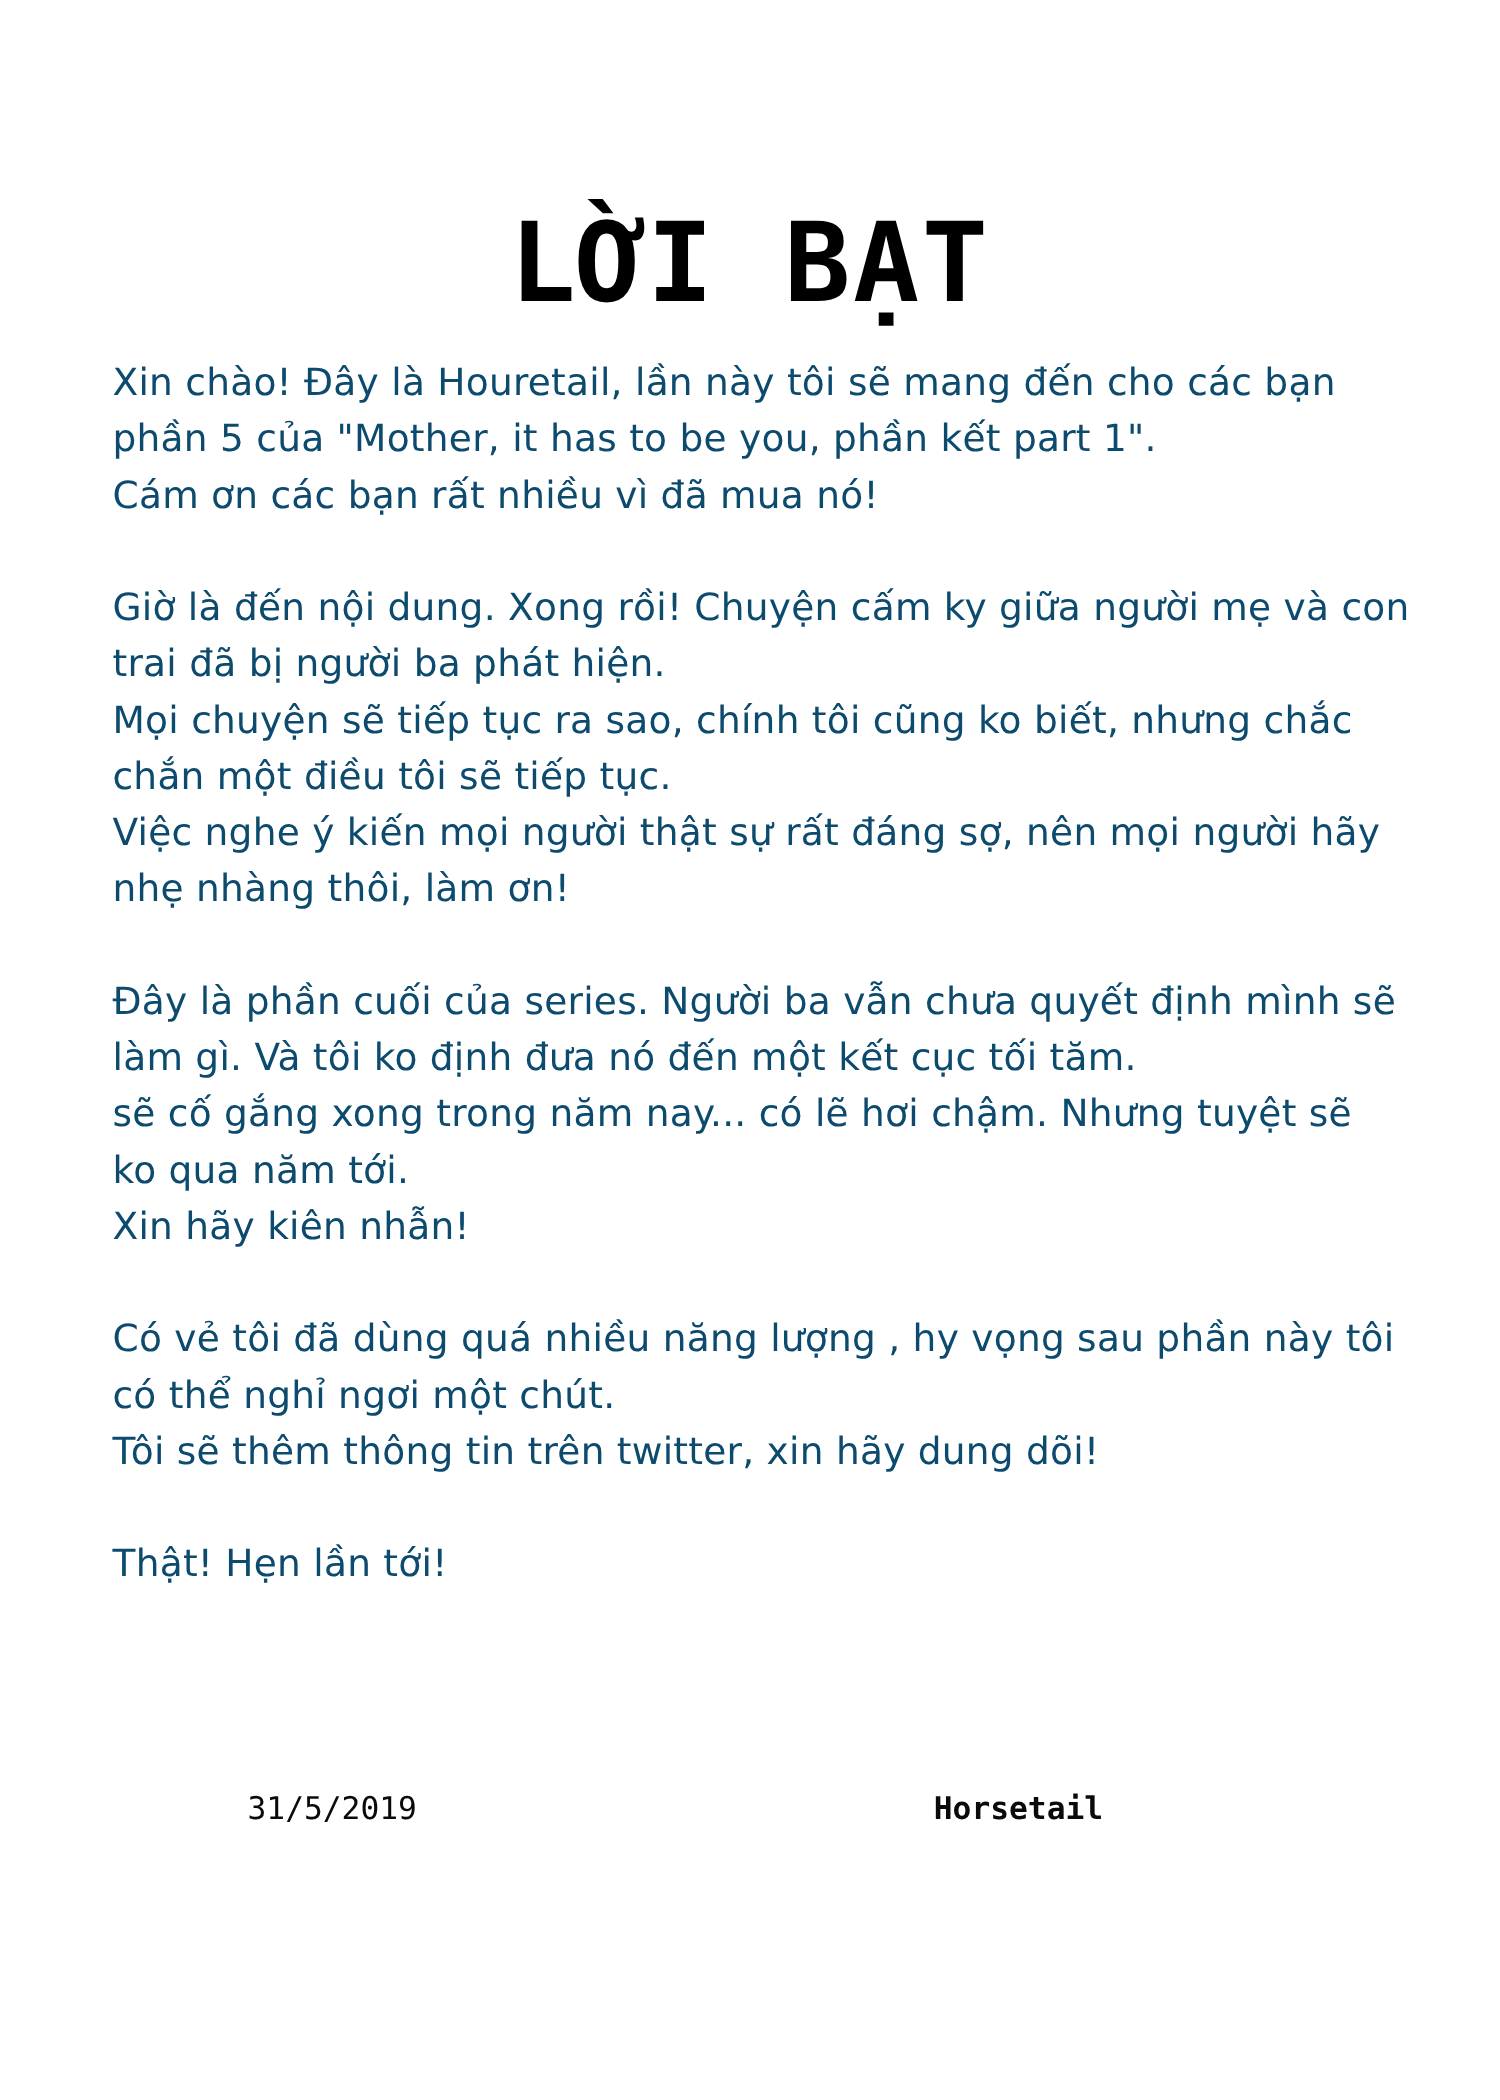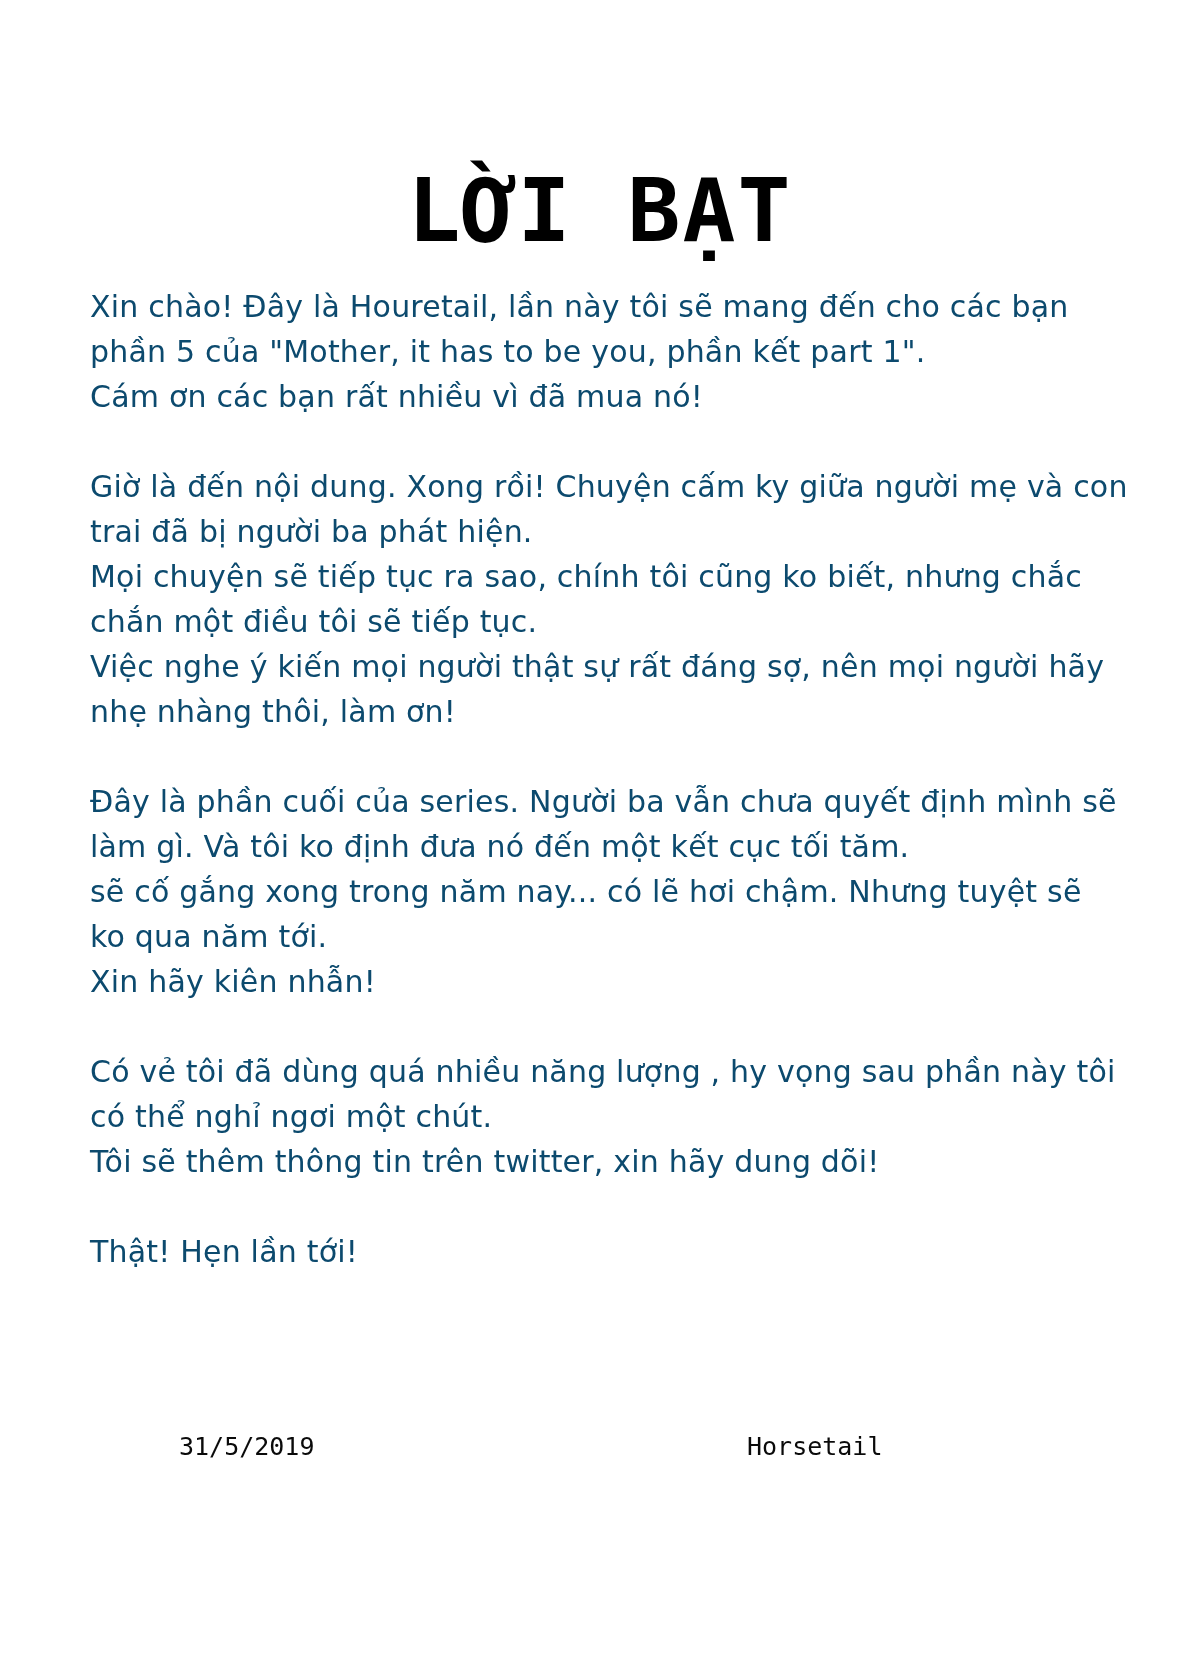--- a/index.html
+++ b/index.html
@@ -45,22 +45,22 @@
   .footer {
     position: absolute;
     top: 1432px;
     left: 0;
     width: 100%;
     height: 40px;
     font-family: "DejaVu Sans Mono", monospace;
     font-size: 25px;
     color: #0a0a0a;
   }
-  .footer-date   { position: absolute; left: 179px; top: 0; white-space: nowrap; }
-  .footer-author { position: absolute; left: 747px; top: 0; white-space: nowrap; }
+  .footer-date   { position: absolute; left: 198px; top: 0; white-space: nowrap; }
+  .footer-author { position: absolute; left: 747px; top: 0; white-space: nowrap; font-weight: bold; }
 </style>
 </head>
 <body>
 
 <div class="page">
 
   <h1 class="title">LỜI BẠT</h1>
 
   <div class="body-text">
     <div class="line">Xin chào! Đây là Houretail, lần này tôi sẽ mang đến cho các bạn</div>

